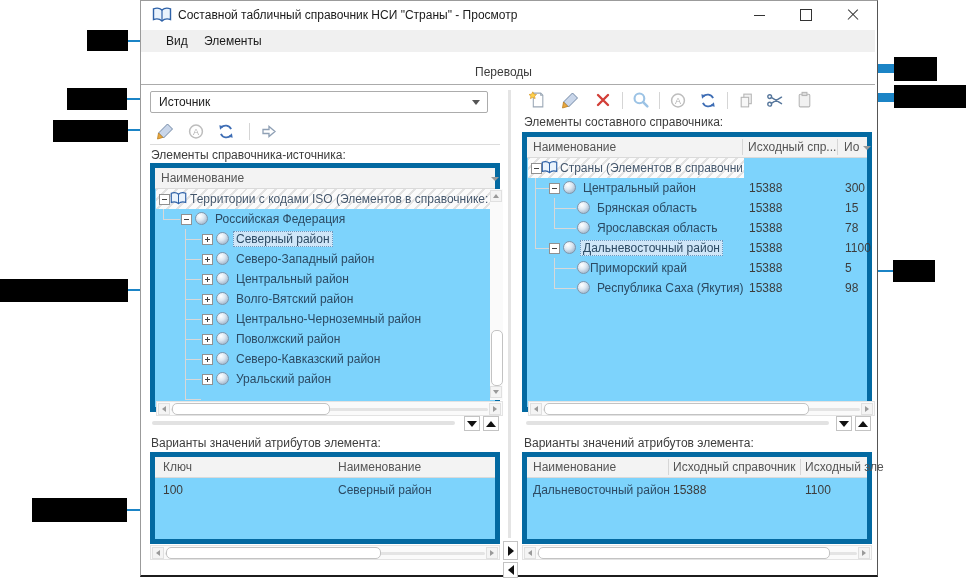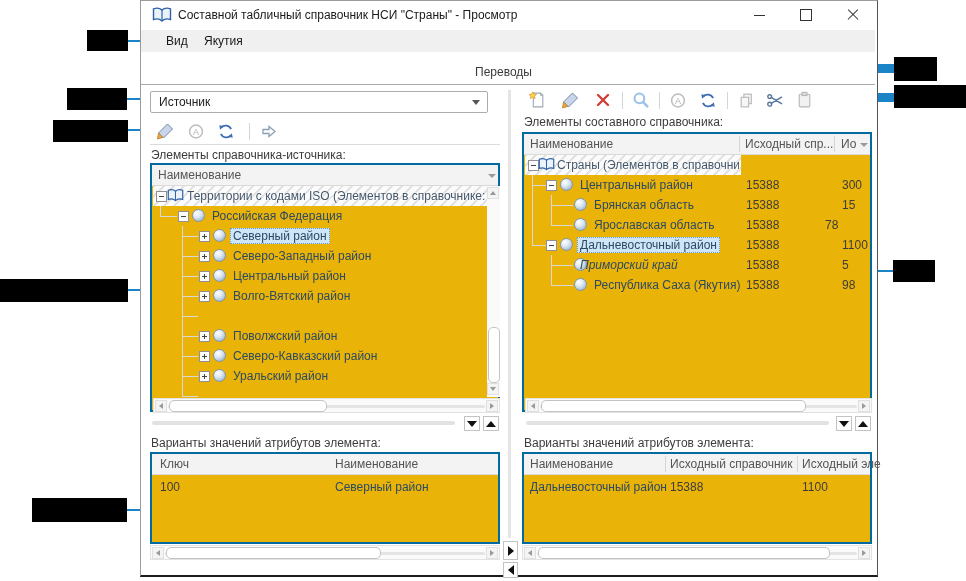--- a/index.html
+++ b/index.html
@@ -33,21 +33,21 @@
   .combo-text{position:absolute;left:8px;top:3px;color:#222;}
   .tri-down{width:0;height:0;border-left:4px solid transparent;border-right:4px solid transparent;border-top:5px solid #555;}
   .combo-arrow{position:absolute;right:7px;top:8px;}
   
   .toolbar{position:absolute;height:22px;display:flex;align-items:center;}
   .tb-sep{width:1px;height:17px;background:#d5d5d5;}
   .tbi{display:flex;align-items:center;justify-content:center;width:18px;height:18px;}
   .tb-underline{position:absolute;left:150px;top:144px;width:350px;height:1px;background:#dcdcdc;}
   .panel-label{position:absolute;color:#3c3c3c;white-space:nowrap;}
   
-  .grid{position:absolute;background:#eab308;border:2px solid #0369a1;box-sizing:border-box;}
+  .grid{position:absolute;background:#7dd3fc;border:5px solid #0369a1;box-sizing:border-box;}
   .ghead{position:absolute;left:0;top:0;right:0;height:20px;background:#f3f3f3;border-bottom:1px solid #dadada;color:#555;}
   .ghead .hlabel{position:absolute;top:3px;white-space:nowrap;}
   .hdiv{position:absolute;top:2px;width:1px;height:16px;background:#d6d6d6;}
   .hdd{position:absolute;top:4px;width:13px;height:13px;display:flex;align-items:center;justify-content:center;}
   .hdd .tri{width:0;height:0;border-left:4px solid transparent;border-right:4px solid transparent;border-top:4px solid #9a9a9a;}
   .rows-clip{position:absolute;overflow:hidden;}
   .trow{position:absolute;left:0;right:0;height:20px;}
   .hatch{background:repeating-linear-gradient(135deg,#e2e2e2 0 2px,#fbfbfb 2px 7px);}
   .exp{position:absolute;top:5px;width:9px;height:9px;background:#fff;border:1px solid #919191;box-sizing:content-box;}
   .exp::before{content:'';position:absolute;left:2px;right:2px;top:4px;height:1px;background:#444;}
@@ -133,21 +133,21 @@
     </div>
   <div class="winbtn" style="left:791px;">
       <div class="glyph-max"></div>
     </div>
   <div class="winbtn" style="left:838px;">
       <div class="glyph-close"></div>
     </div>
 
   <div class="menubar"></div>
   <div class="menu-item" style="left:166px;top:34px;">Вид</div>
-  <div class="menu-item" style="left:204px;top:34px;">Якутия</div>
+  <div class="menu-item" style="left:204px;top:34px;">Элементы</div>
 
   <div class="tabline"></div>
   <div class="tab" style="left:460px;width:87px;">Переводы</div>
 
   <div class="combo">
     <span class="combo-text">Источник</span>
     <span class="combo-arrow tri-down"></span>
   </div>
 
   <div class="toolbar" style="left:156px;top:120px;">
@@ -231,20 +231,25 @@
       <div class="trow" style="top:80px;">
         <span class="exp plus" style="left:46px;"></span>
         <span class="sphere" style="left:60px;"></span>
         <span class="tlabel" style="left:80px;">Центральный район</span>
       </div>
       <div class="trow" style="top:100px;">
         <span class="exp plus" style="left:46px;"></span>
         <span class="sphere" style="left:60px;"></span>
         <span class="tlabel" style="left:80px;">Волго-Вятский район</span>
       </div>
+      <div class="trow" style="top:120px;">
+        <span class="exp plus" style="left:46px;"></span>
+        <span class="sphere" style="left:60px;"></span>
+        <span class="tlabel" style="left:80px;">Центрально-Черноземный район</span>
+      </div>
       <div class="trow" style="top:160px;">
         <span class="exp plus" style="left:46px;"></span>
         <span class="sphere" style="left:60px;"></span>
         <span class="tlabel" style="left:80px;">Северо-Кавказский район</span>
       </div>
       <div class="trow" style="top:140px;">
         <span class="exp plus" style="left:46px;"></span>
         <span class="sphere" style="left:60px;"></span>
         <span class="tlabel" style="left:80px;">Поволжский район</span>
       </div>
@@ -425,32 +430,32 @@
       <div class="trow" style="top:40px;">
         <span class="sphere" style="left:49px;"></span>
         <span class="tlabel" style="left:69px;">Брянская область</span>
         <span class="num" style="left:221px;">15388</span>
         <span class="num" style="left:317px;">15</span>
       </div>
       <div class="trow" style="top:60px;">
         <span class="sphere" style="left:49px;"></span>
         <span class="tlabel" style="left:69px;">Ярославская область</span>
         <span class="num" style="left:221px;">15388</span>
-        <span class="num" style="left:300px;text-align:center;">78</span>
+        <span class="num" style="left:317px;text-align:center;">78</span>
       </div>
       <div class="trow" style="top:80px;">
         <span class="exp" style="left:21px;"></span>
         <span class="sphere" style="left:35px;"></span>
         <span class="tlabel sel" style="left:55px;">Дальневосточный район</span>
         <span class="num" style="left:221px;">15388</span>
         <span class="num" style="left:317px;">1100</span>
       </div>
       <div class="trow" style="top:100px;">
         <span class="sphere" style="left:49px;"></span>
-        <span class="tlabel" style="left:55px;font-style:italic;">Приморский край</span>
+        <span class="tlabel" style="left:62px;">Приморский край</span>
         <span class="num" style="left:221px;">15388</span>
         <span class="num" style="left:317px;">5</span>
       </div>
       <div class="trow" style="top:120px;">
         <span class="sphere" style="left:49px;"></span>
         <span class="tlabel" style="left:69px;">Республика Саха (Якутия)</span>
         <span class="num" style="left:221px;">15388</span>
         <span class="num" style="left:317px;">98</span>
       </div>
     </div>

